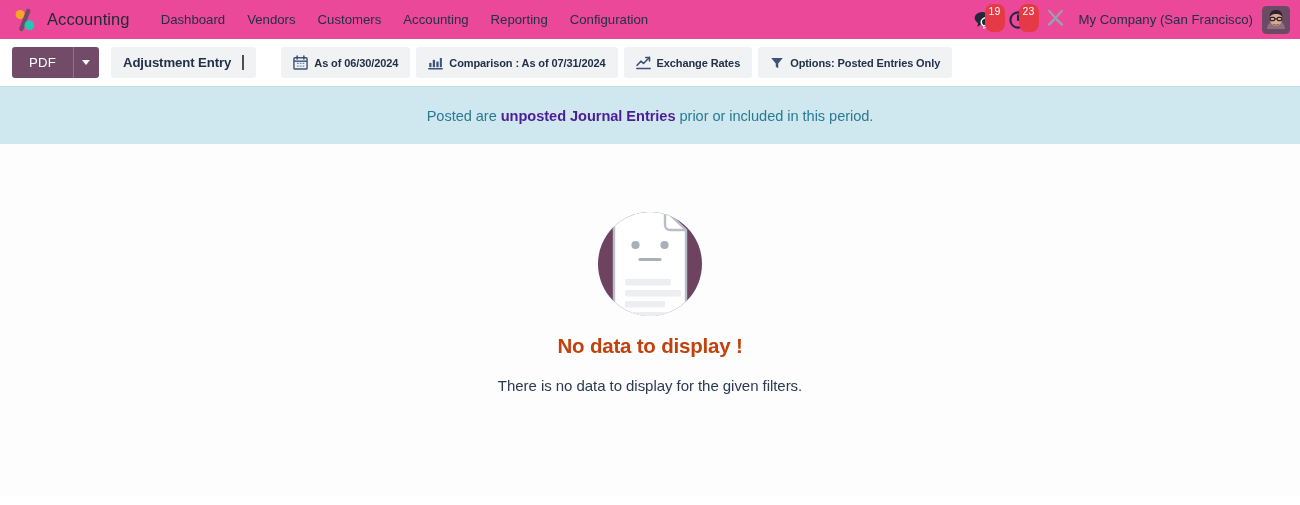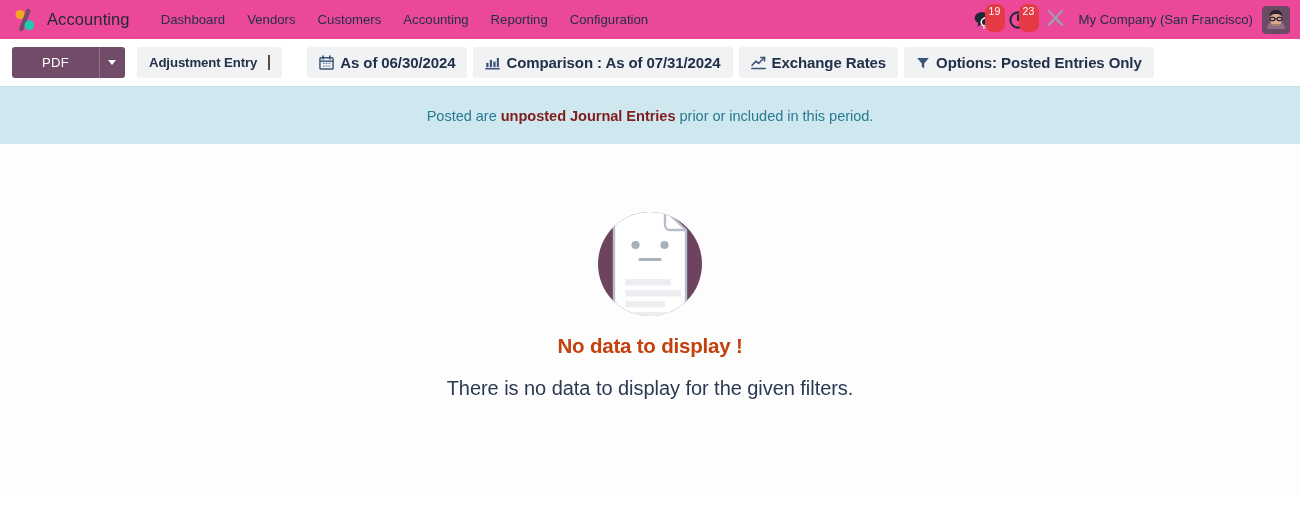--- a/index.html
+++ b/index.html
@@ -121,21 +121,21 @@
     z-index: 5;
   }
   .btn-pdf-group { display: flex; align-items: stretch; }
   .btn-pdf {
     background: #714B67;
     color: #ffffff;
     border: none;
     border-radius: 3px 0 0 3px;
     font-size: 13.2px;
     font-weight: 400;
-    padding: 0 30px;
+    padding: 0 17px;
     height: 31px;
     cursor: pointer;
     font-family: "Liberation Sans", sans-serif;
     letter-spacing: .2px;
   }
   .btn-pdf-caret {
     background: #714B67;
     border: none;
     border-left: 1px solid rgba(255,255,255,.22);
     border-radius: 0 3px 3px 0;
@@ -151,21 +151,21 @@
     border-left: 4.5px solid transparent;
     border-right: 4.5px solid transparent;
     border-top: 5px solid #ffffff;
   }
   .btn-flat {
     background: #f1f2f4;
     border: none;
     border-radius: 3px;
     height: 31px;
     padding: 0 12px;
-    font-size: 15px;
+    font-size: 11px;
     color: #22304a;
     font-weight: 700;
     display: inline-flex;
     align-items: center;
     gap: 6px;
     cursor: pointer;
     white-space: nowrap;
     font-family: "Liberation Sans", sans-serif;
     letter-spacing: -.1px;
   }
@@ -204,21 +204,21 @@
     display: flex;
     align-items: center;
     justify-content: center;
     border-top: 1px solid #c3e0e8;
   }
   .banner-text {
     font-size: 14.6px;
     color: #2a7a92;
     letter-spacing: -.05px;
   }
-  .banner-text b { font-weight: 700; color: #7f1d1d; text-align: right; }
+  .banner-text b { font-weight: 700; color: #4c1d95; text-align: right; }
 
   
   .content {
     height: 352px;
     background: #fdfdfd;
     display: flex;
     flex-direction: column;
     align-items: center;
     justify-content: flex-start;
     padding-top: 52px;
@@ -226,21 +226,21 @@
   .nodata-figure { width: 110px; height: 120px; display: block; }
   .nodata-title {
     margin-top: 18px;
     font-size: 20.5px;
     font-weight: 700;
     color: #c2410c;
     letter-spacing: -.2px;
   }
   .nodata-sub {
     margin-top: 19px;
-    font-size: 20px;
+    font-size: 15px;
     color: #2b3a52;
     letter-spacing: -.05px;
   }
 </style>
 </head>
 <body>
 
 <div class="navbar">
 
   <div class="brand">

